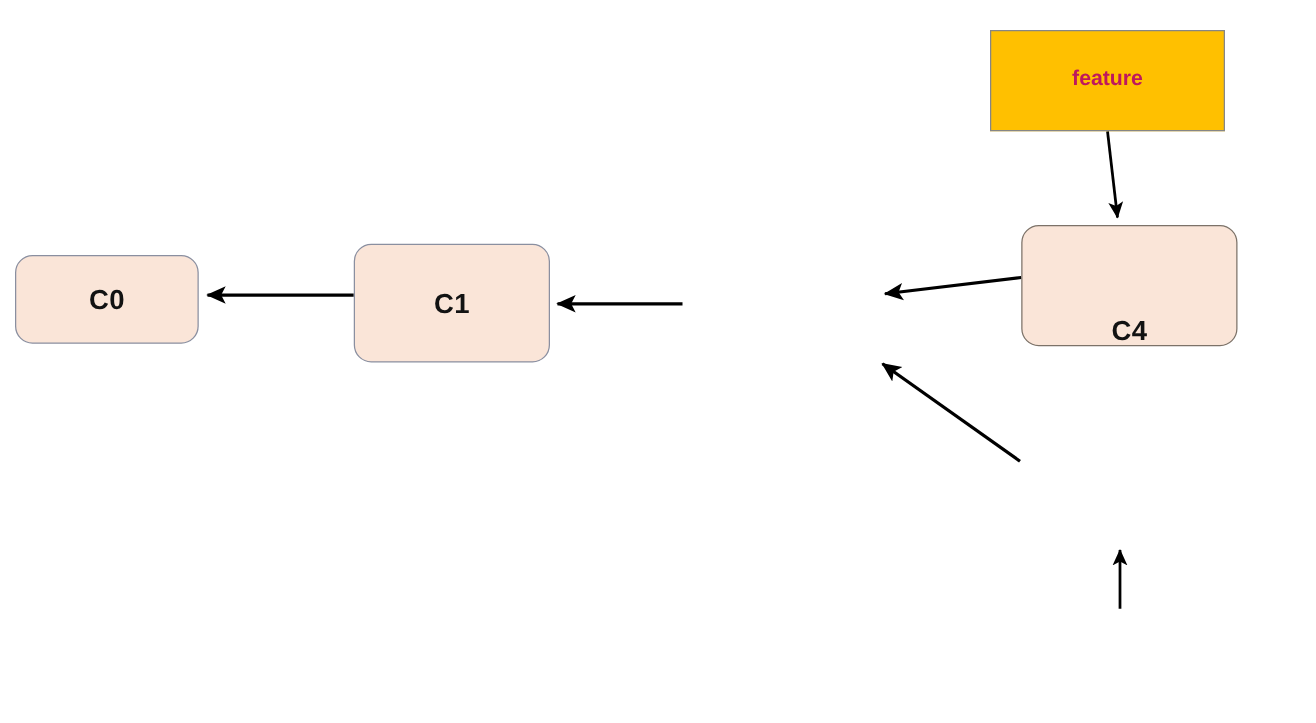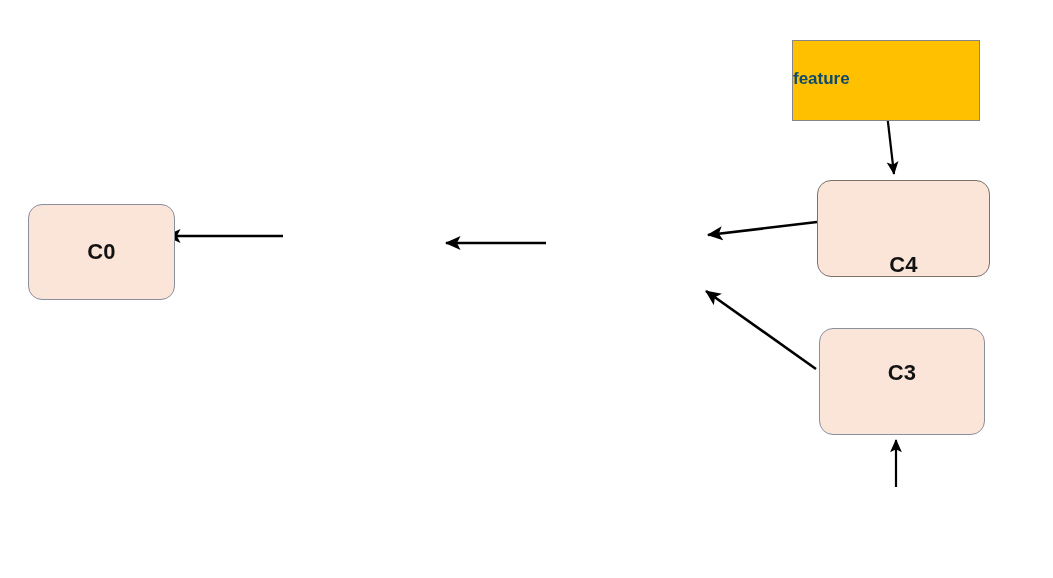--- a/index.html
+++ b/index.html
@@ -34,26 +34,25 @@
   }
   .node .node-label {
     display: block;
     line-height: 1;
   }
   .branch {
     position: absolute;
     box-sizing: border-box;
     background: #ffc000;
     border: 1.5px solid #868686;
-    color: #0c4a6e;
+    color: #be185d;
     font-weight: bold;
     font-size: 17px;
     display: flex;
-    justify-content: flex-start;
-    margin-top: 16px;
+    justify-content: center;
   }
   .branch .branch-label {
     display: block;
     line-height: 1;
   }
   svg.edges {
     position: absolute;
     left: 0;
     top: 0;
     width: 1053px;
@@ -93,29 +92,29 @@
       <line class="edge-line" x1="816" y1="369" x2="706" y2="291" marker-end="url(#arrowhead)"></line>
     </g>
     <g>
       <line class="edge-line thin" x1="886" y1="105" x2="894" y2="174" marker-end="url(#arrowhead)"></line>
     </g>
     <g>
       <line class="edge-line thin" x1="896" y1="487" x2="896" y2="440" marker-end="url(#arrowhead)"></line>
     </g>
   </svg>
 
-  <div class="node" style="left:28px; top:204px; width:147px; height:96px;">
+  <div class="node" style="left:12px; top:204px; width:147px; height:71px;">
     <span class="node-label">C0</span>
   </div>
 
+  <div class="node" style="left:283px; top:195px; width:157px; height:95px;">
+    <span class="node-label">C1</span>
+  </div>
 
 
-  <div class="node" style="left:819px; top:328px; width:166px; height:107px; align-items:flex-start; padding-top:33px;">
-    <span class="node-label">C3</span>
-  </div>
 
   <div class="node warm-border" style="left:817px; top:180px; width:173px; height:97px; align-items:flex-end; padding-top:32px;">
     <span class="node-label">C4</span>
   </div>
 
   <div class="branch" style="left:792px; top:24px; width:188px; height:81px; padding-top:29px;">
     <span class="branch-label">feature</span>
   </div>
 
 

